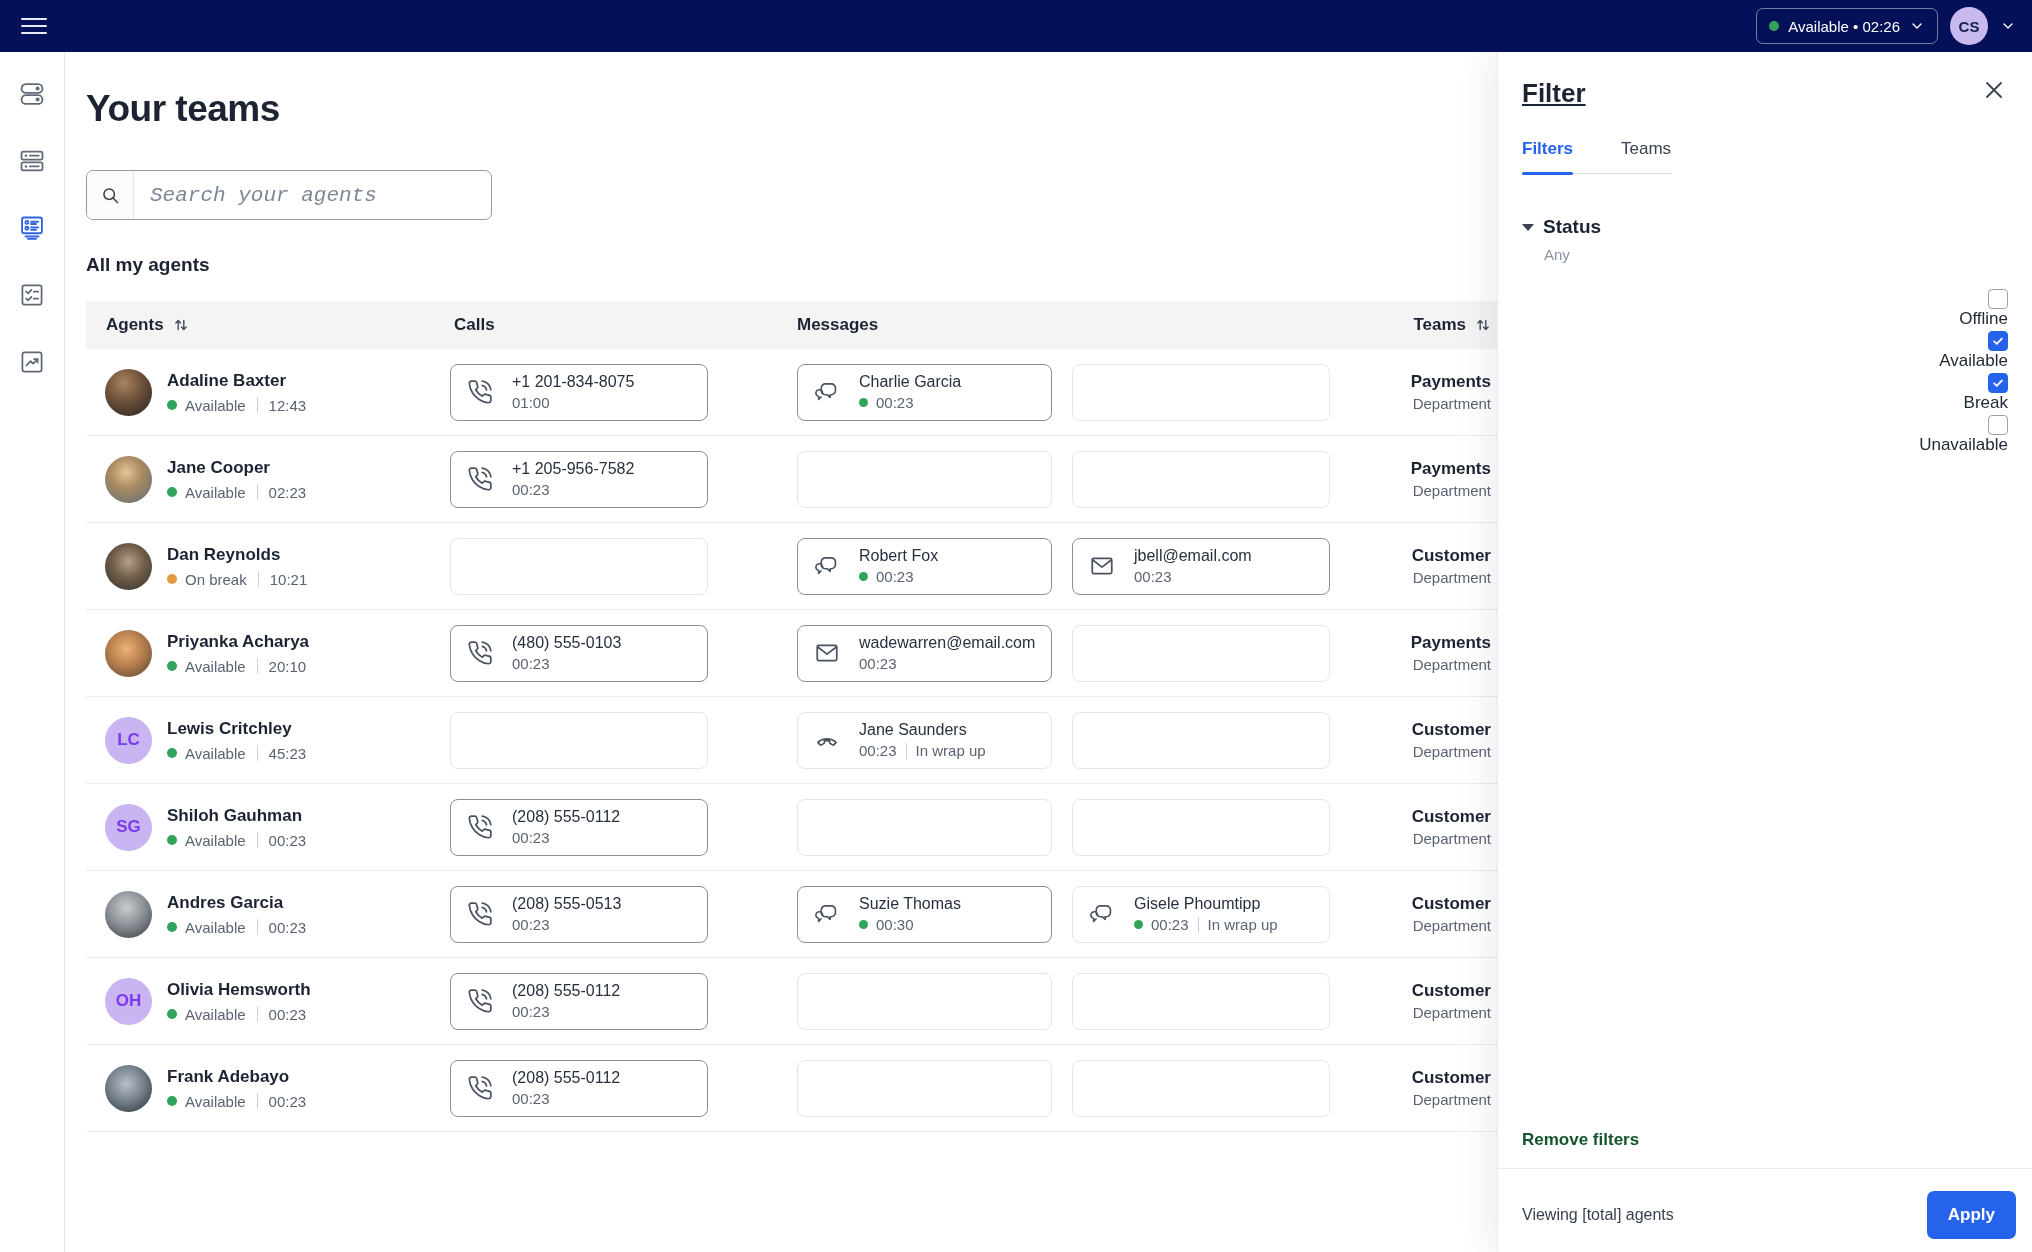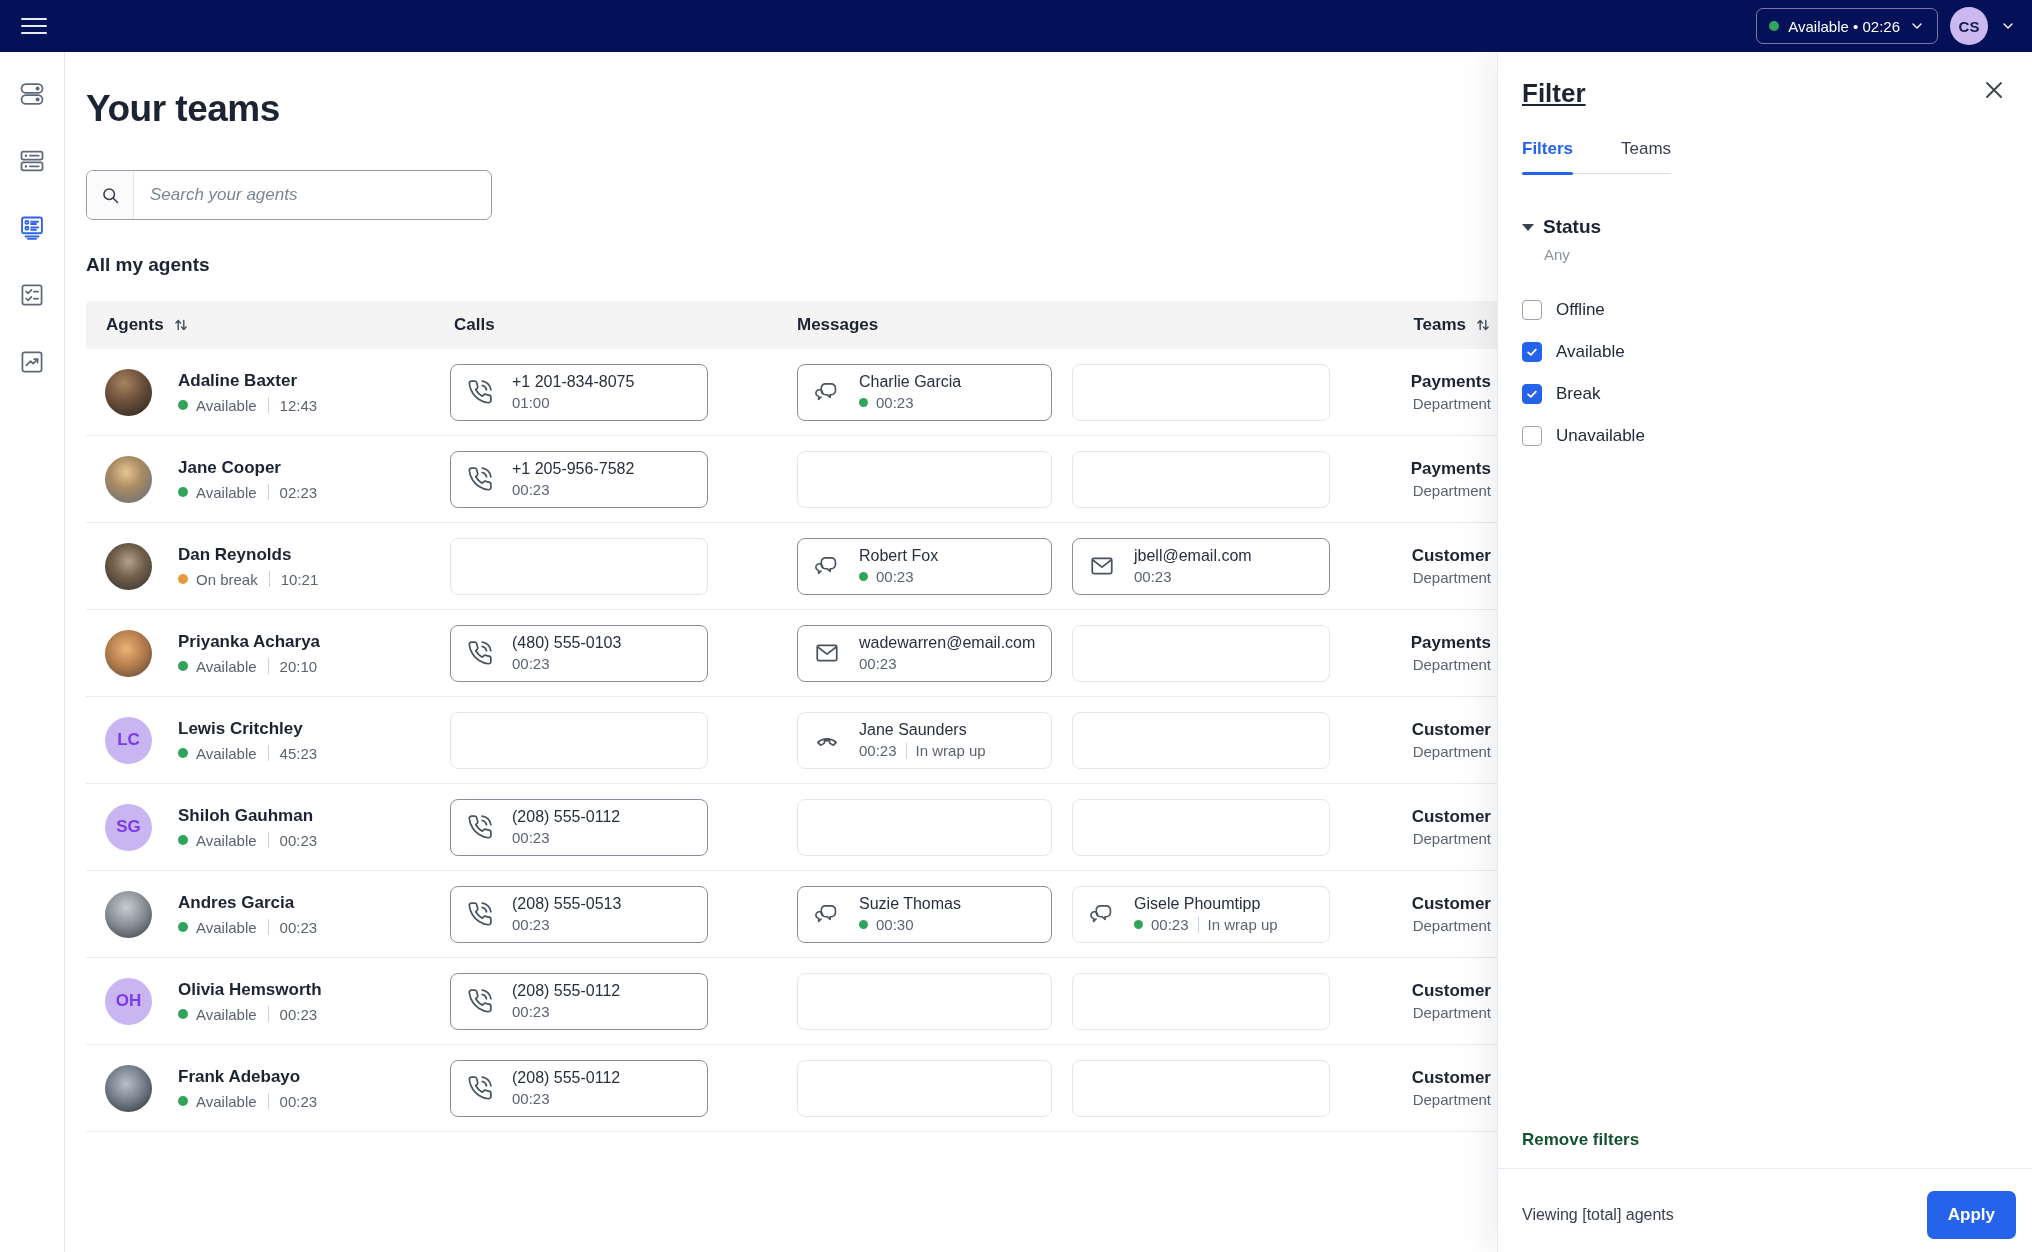--- a/index.html
+++ b/index.html
@@ -33,37 +33,37 @@
   .rail-item{ width:40px; height:40px; margin-bottom:27px; display:flex; align-items:center; justify-content:center; color:#5f6977; cursor:pointer;}
   .rail-item svg{ width:28px; height:28px; }
   .rail-item.active{ color:#2f62e4; }
 
   .main{ flex:1; position:relative; padding-left:21px; overflow:hidden; }
   .page-title{ margin-top:36px; font-size:37px; font-weight:700; letter-spacing:-.5px; color:var(--dark); }
 
   .search-box{ margin-top:40px; width:406px; height:50px; border:1px solid #959ca8; border-radius:7px; display:flex; align-items:stretch; overflow:hidden; background:#fff;}
   .search-icon-wrap{ width:47px; display:flex; align-items:center; justify-content:center; color:#39414e; border-right:1px solid #e3e7ec; background:#fbfbfc;}
   .search-icon-wrap svg{ width:21px; height:21px; }
-  .search-box input{ flex:1; border:none; outline:none; padding:0 16px; font-size:17px; font-family:Liberation Sans, sans-serif; color:var(--dark); background:transparent;}
+  .search-box input{ flex:1; border:none; outline:none; padding:0 16px; font-size:21px; font-family:Liberation Mono, monospace; color:var(--dark); background:transparent;}
   .search-box input::placeholder{ font-style:italic; color:#7c8694; }
 
   .section-title{ margin-top:34px; font-size:19px; font-weight:700; color:var(--dark); }
 
   
   .table{ margin-top:25px; width:1411px; }
   .thead,.trow{ display:grid; grid-template-columns:364px 347px 533px 167px; align-items:center; }
   .thead{ height:48px; background:#f4f4f5; font-size:17px; font-weight:700; color:var(--dark); }
   .th{ display:flex; align-items:center; gap:9px; }
   .th-agents{ padding-left:20px; } .th-calls{ padding-left:4px; }
   .th-teams{ justify-content:flex-end; padding-right:6px; }
   .sort-ic{ width:16px; height:16px; color:#434c59; display:inline-flex; }
   .sort-ic svg{ width:100%; height:100%; }
 
   .trow{ height:87px; border-bottom:1px solid var(--line); }
-  .agent-cell{ display:flex; align-items:center; padding-left:19px;gap:11px; }
+  .agent-cell{ display:flex; align-items:center; padding-left:19px; }
   .avatar{ width:47px; height:47px; border-radius:50%; flex:0 0 auto; margin-right:15px; }
   .avatar.initials{ background:var(--purple-bg); color:var(--purple-tx); font-weight:700; font-size:17px; display:flex; align-items:center; justify-content:center; }
   .tone-1{ background:radial-gradient(circle at 40% 30%, #a8835f 0%, #6b4f3a 45%, #23201c 100%); }
   .tone-2{ background:radial-gradient(circle at 45% 35%, #e7c493 0%, #a98b62 40%, #5d6b7a 100%); }
   .tone-3{ background:radial-gradient(circle at 50% 40%, #b3a18b 0%, #6f5d49 45%, #30302e 100%); }
   .tone-4{ background:radial-gradient(circle at 45% 40%, #efb277 0%, #b77f4e 45%, #513f33 100%); }
   .tone-5{ background:radial-gradient(circle at 45% 35%, #c9cdd1 0%, #8b9197 45%, #34383d 100%); }
   .tone-6{ background:radial-gradient(circle at 45% 40%, #b8c0c9 0%, #78828c 45%, #22282e 100%); }
   .agent-name{ font-size:17px; font-weight:700; color:var(--dark); }
   .agent-status{ margin-top:6px; display:flex; align-items:center; font-size:15px; color:var(--gray); }
@@ -94,21 +94,21 @@
   .panel-tabs{ margin:30px 24px 0; display:inline-flex; gap:48px; border-bottom:1px solid #d9dde3; width:fit-content; }
   .tab{ font-size:17px; color:#39414e; padding-bottom:14px; position:relative; cursor:pointer; }
   .tab.active{ color:var(--accent); font-weight:700; }
   .tab.active::after{ content:''; position:absolute; left:0; right:0; bottom:-2px; height:3px; background:var(--accent); border-radius:2px; }
   .panel-body{ padding:0 24px; flex:1; display:flex; flex-direction:column; }
   .status-head{ margin-top:42px; display:flex; align-items:center; gap:9px; cursor:pointer; }
   .caret-down{ width:0; height:0; border-left:6px solid transparent; border-right:6px solid transparent; border-top:7px solid #39414e; display:inline-block; }
   .status-label{ font-size:19px; font-weight:700; color:var(--dark); }
   .status-value{ margin:8px 0 0 22px; font-size:15px; color:#8a94a3; }
   .options{ margin-top:26px; }
-  .option{ display:flex; align-items:center; height:42px; cursor:pointer; }
+  .option{ display:flex; align-items:flex-end; height:42px; cursor:pointer;flex-direction:column; }
   .cb{ width:20px; height:20px; border-radius:4px; border:1.5px solid #99a1ae; background:#fff; display:flex; align-items:center; justify-content:center; flex:0 0 auto; }
   .cb.checked{ background:var(--accent); border-color:var(--accent); }
   .cb svg{ width:14px; height:14px; }
   .option-label{ margin-left:14px; font-size:17px; color:#222b38; }
   .remove-link{ margin:0 24px 18px; font-size:17px; font-weight:700; color:#14532d; cursor:pointer; width:fit-content; }
   .panel-foot{ border-top:1px solid #e7eaee; height:84px; display:flex; align-items:center; justify-content:space-between; padding:8px 16px 0 24px; }
   .viewing-text{ font-size:16px; color:#394150; }
   .apply-btn{ height:48px; padding:0 21px; border:none; border-radius:7px; background:var(--accent); color:#fff; font-size:17px; font-weight:700; font-family:inherit; cursor:pointer; }
 </style>
 </head>

